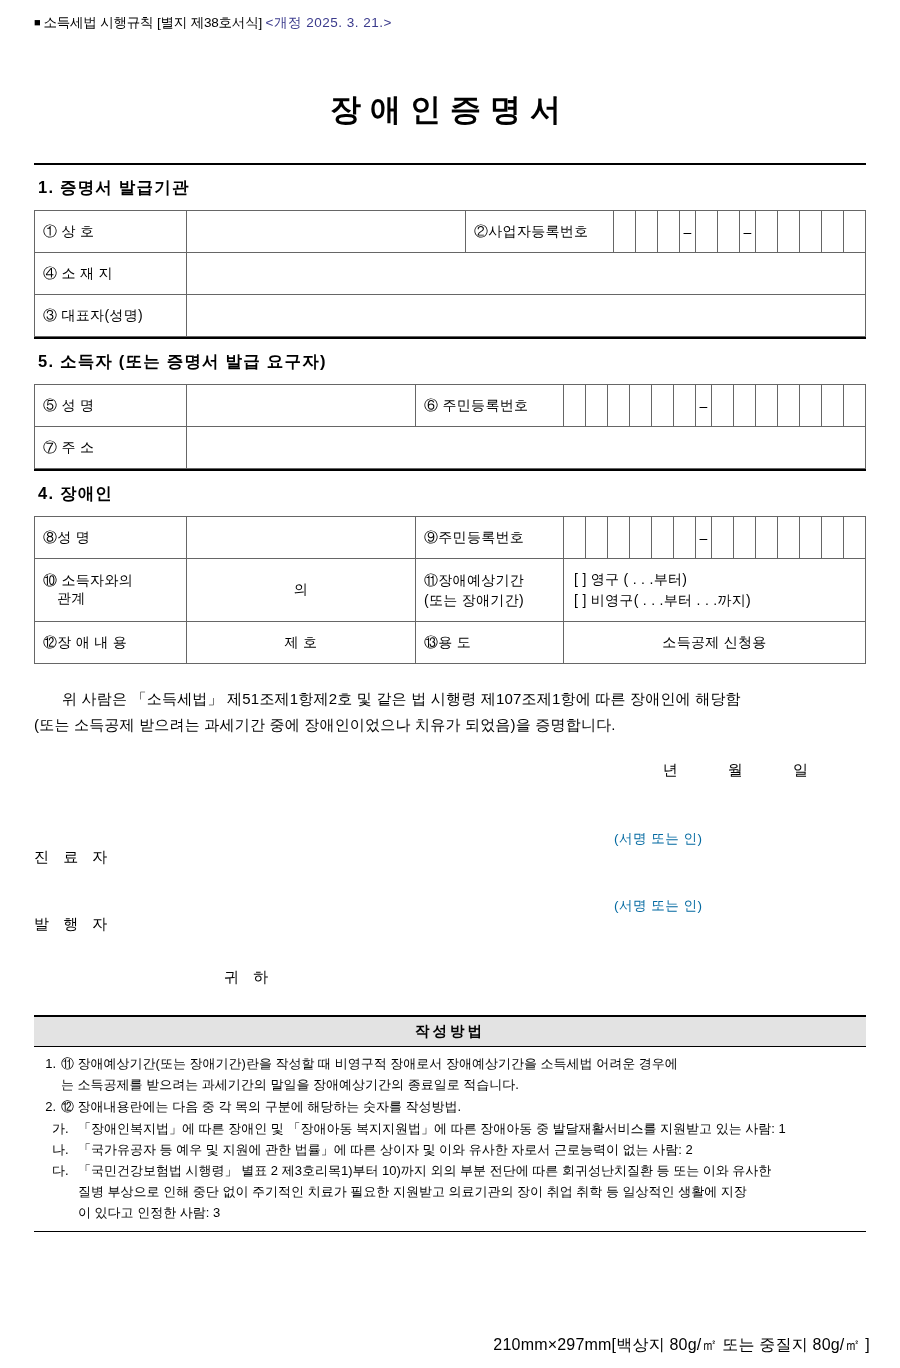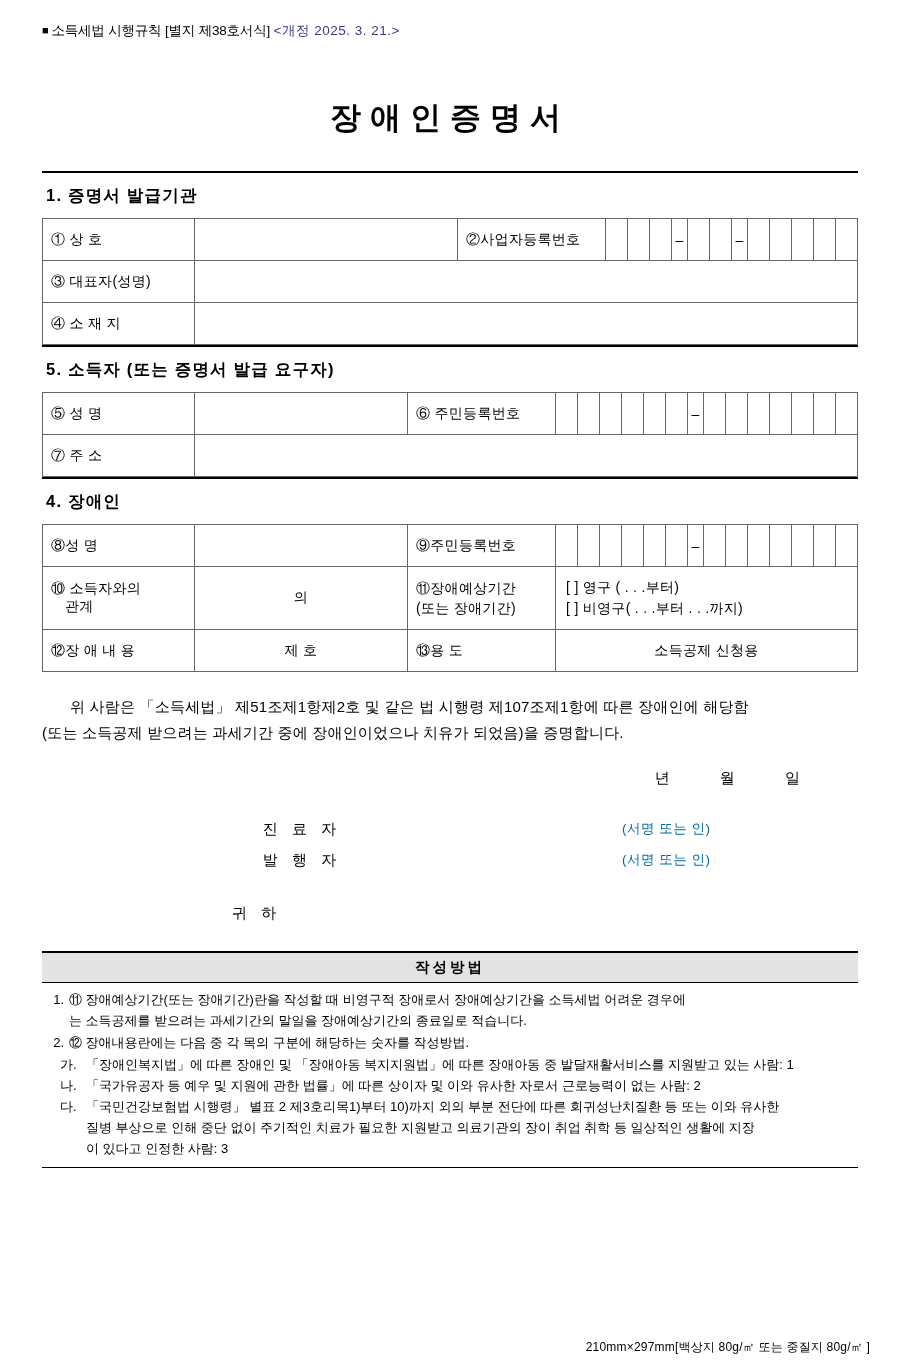--- a/index.html
+++ b/index.html
@@ -11,21 +11,21 @@
     width: 900px;
     height: 1368px;
     font-family: "Liberation Sans", sans-serif;
     color: #000;
     position: relative;
     overflow: hidden;
   }
   .page {
     width: 900px;
     height: 1368px;
-    padding: 12px;
+    padding: 4px;
     box-sizing: border-box;
     position: relative;
   }
   .inner {
     margin: 0 30px;
   }
 
   
   .form-header {
     font-size: 13.5px;
@@ -131,23 +131,24 @@
     margin-top: 32px;
     font-size: 15px;
   }
   .signers .row {
     display: flex;
     align-items: center;
     margin-bottom: 12px;
   }
   .signers .name {
     width: 520px;
-    text-align: center;
+    text-align: left;
     letter-spacing: 5px;
     font-weight: normal;
+    margin-top: 36px;
   }
   .signers .sig {
     color: #0369a1;
     font-size: 13.5px;
     margin-left: 60px;
     letter-spacing: 0.5px;
   }
   .recipient {
     margin-top: 34px;
     font-size: 15px;
@@ -190,21 +191,21 @@
     padding-left: 18px;
   }
   .sub-num {
     width: 26px;
     flex: 0 0 26px;
   }
   .footer-note {
     position: absolute;
     right: 30px;
     bottom: 12px;
-    font-size: 12px;
+    font-size: 16px;
     letter-spacing: 0.2px;
   }
   .bottom-rule {
     border-top: 1px solid #000;
     margin-top: 8px;
   }
 </style>
 </head>
 <body>
 
@@ -251,25 +252,25 @@
         <td class="num-cell"></td>
         <td class="num-cell"></td>
         <td class="dash-cell">–</td>
         <td class="num-cell"></td>
         <td class="num-cell"></td>
         <td class="num-cell"></td>
         <td class="num-cell"></td>
         <td class="num-cell"></td>
       </tr>
       <tr>
+        <td class="lbl">④ 소 재 지</td>
+        <td colspan="14"></td>
+      </tr>
+      <tr>
         <td class="lbl">③ 대표자(성명)</td>
-        <td colspan="14"></td>
-      </tr>
-      <tr>
-        <td class="lbl">④ 소 재 지</td>
         <td colspan="14"></td>
       </tr>
     </tbody>
       </table>
     <div class="hr-thick"></div>
 
     <div class="section-title">5. 소득자 (또는 증명서 발급 요구자)</div>
     <table class="grid">
       <colgroup>
         <col style="width:152px">

